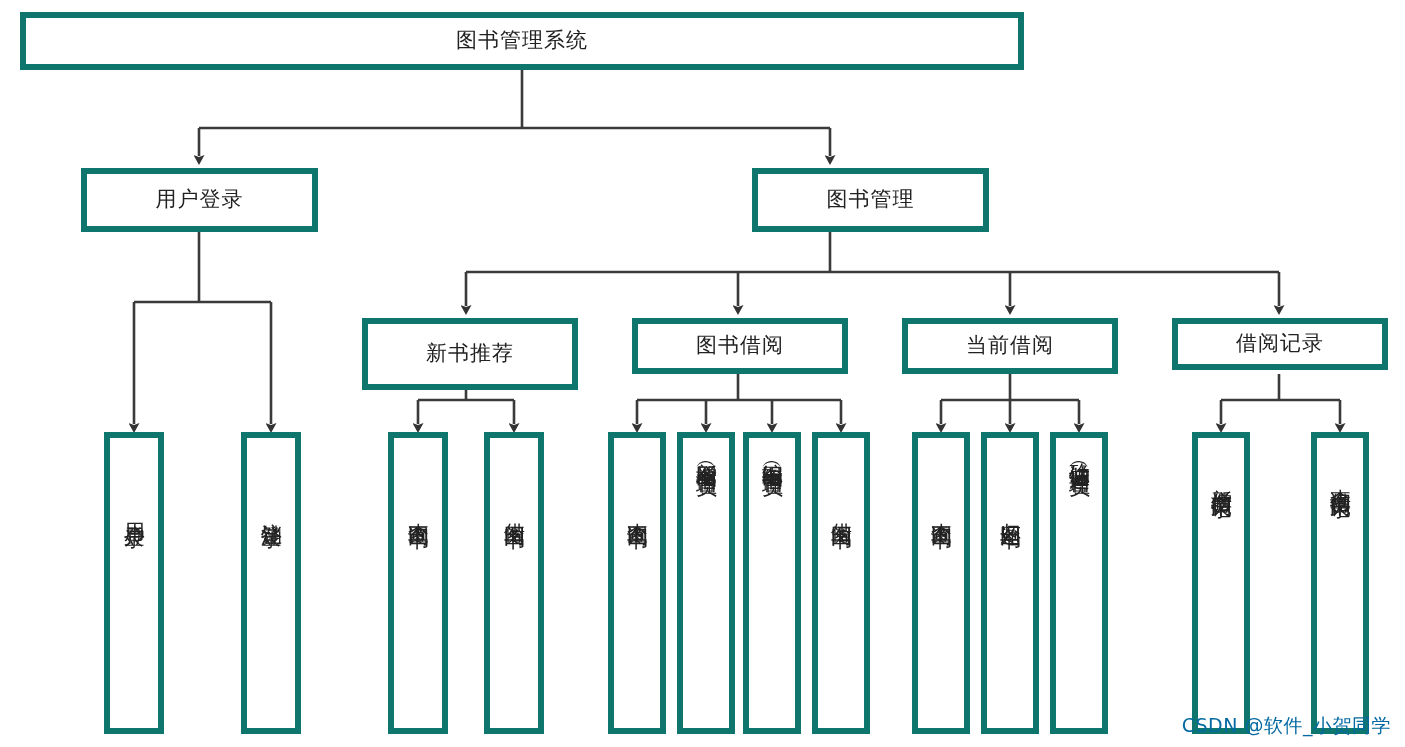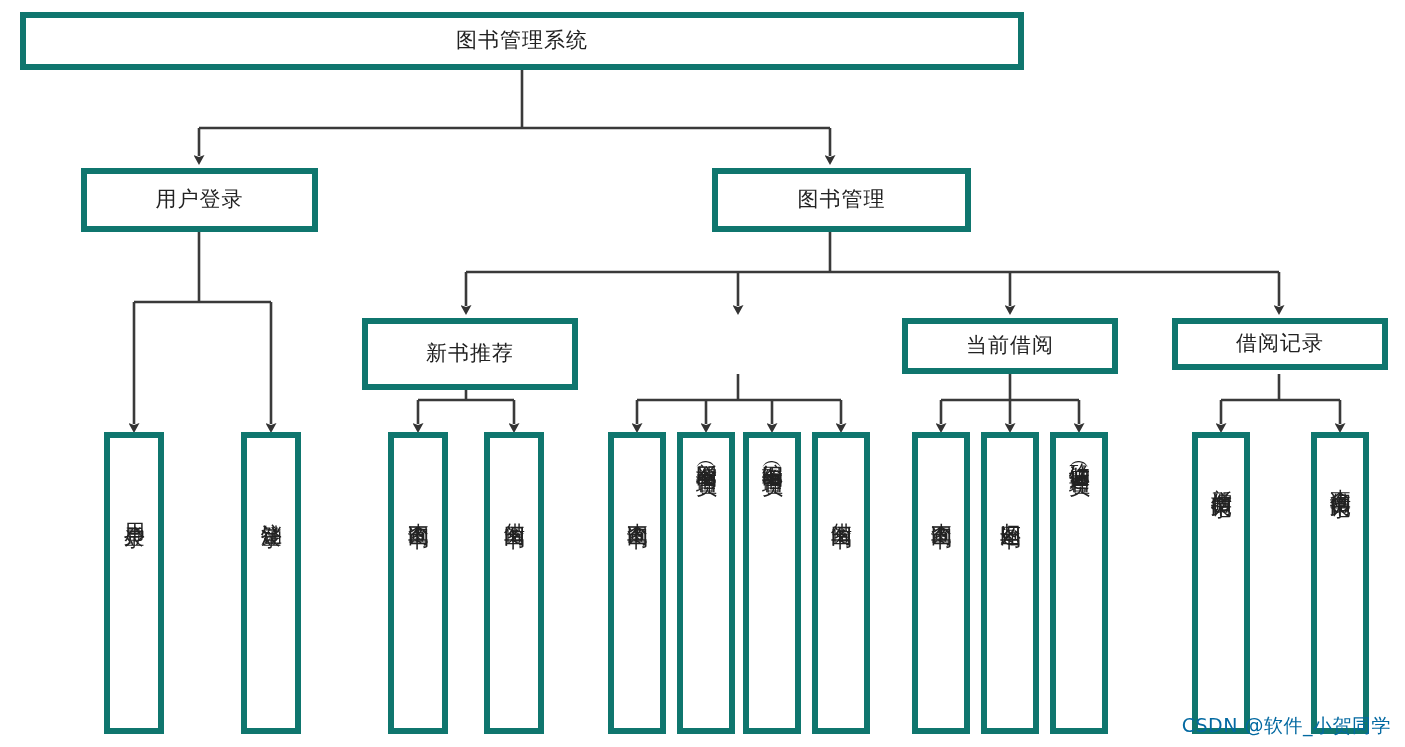--- a/index.html
+++ b/index.html
@@ -126,28 +126,31 @@
   </svg>
 
   <div class="node horiz" style="left:20px; top:12px; width:1004px; height:58px;">
     <span class="label">图书管理系统</span>
   </div>
 
   <div class="node horiz" style="left:81px; top:168px; width:237px; height:64px;">
     <span class="label">用户登录</span>
   </div>
 
-  <div class="node horiz" style="left:712px; top:168px; width:259px; height:64px;">
+  <div class="node horiz" style="left:752px; top:168px; width:237px; height:64px;">
     <span class="label">图书管理</span>
   </div>
 
   <div class="node horiz" style="left:362px; top:318px; width:216px; height:72px;">
     <span class="label">新书推荐</span>
   </div>
 
+  <div class="node horiz" style="left:632px; top:318px; width:216px; height:56px;">
+    <span class="label">图书借阅</span>
+  </div>
 
   <div class="node horiz" style="left:902px; top:318px; width:216px; height:56px;">
     <span class="label">当前借阅</span>
   </div>
 
   <div class="node horiz" style="left:1172px; top:318px; width:216px; height:52px;">
     <span class="label">借阅记录</span>
   </div>
 
   <div class="node vert" style="left:104px; top:432px; width:60px; height:302px; padding-top:68px;">

